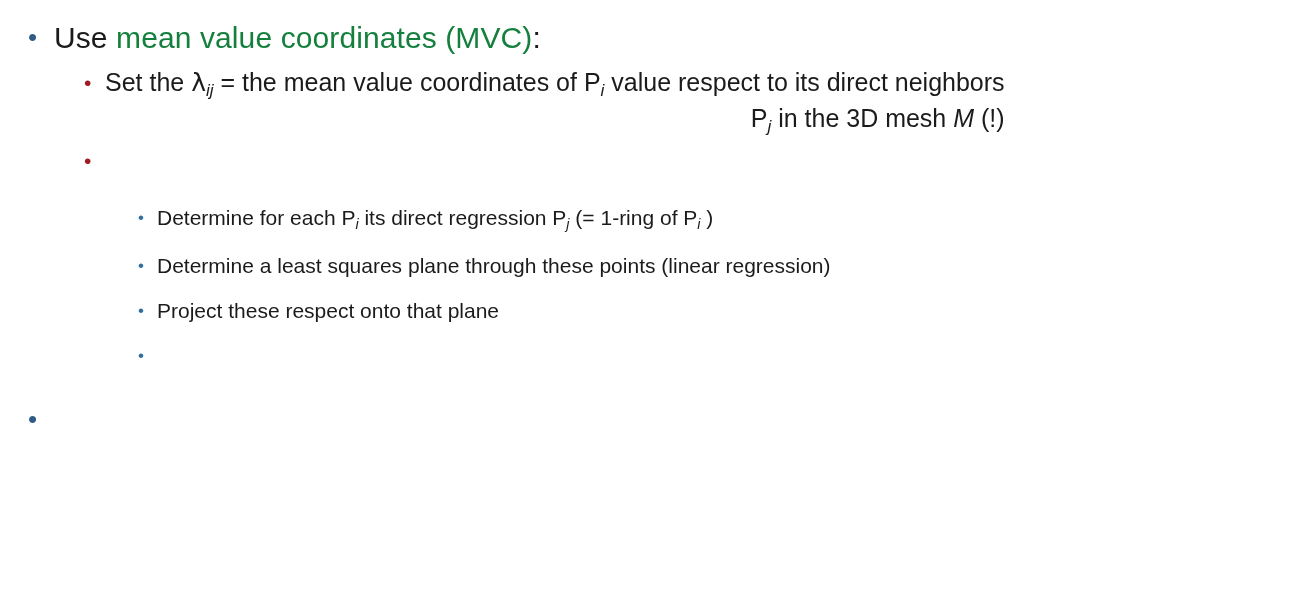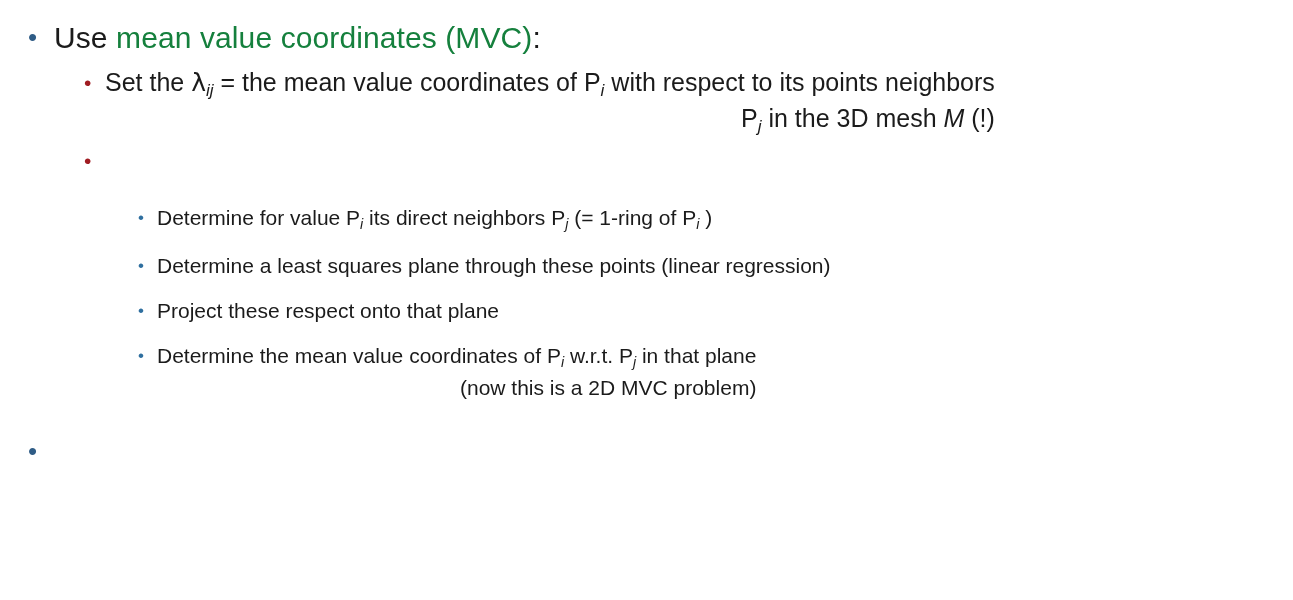--- a/index.html
+++ b/index.html
@@ -108,44 +108,43 @@
 
 <div class="slide">
 
   <div class="lvl1">
     <span class="dot">•</span>
     <span class="txt"><span>Use </span><span class="accent">mean value coordinates (MVC)</span><span>:</span></span>
   </div>
 
   <div class="lvl2">
     <span class="dot">•</span>
-    <span class="txt"><span>Set the </span><span class="lam">λ</span><sub>ij</sub><span> = the mean value coordinates of P</span><sub>i</sub><span>  with respect to its points neighbors</span><span class="second-line"><span>P</span><sub>j</sub><span>  in the 3D mesh </span><span class="mathit">M</span><span> (!)</span></span></span>
+    <span class="txt"><span>Set the </span><span class="lam">λ</span><sub>ij</sub><span> = the mean value coordinates of P</span><sub>i</sub><span>  value respect to its direct neighbors</span><span class="second-line"><span>P</span><sub>j</sub><span>  in the 3D mesh </span><span class="mathit">M</span><span> (!)</span></span></span>
   </div>
 
   <div class="lvl2 gap-s">
     <span class="dot">•</span>
   </div>
 
   <div class="lvl3">
     <span class="dot">•</span>
-    <span class="txt"><span>Determine for value P</span><sub>i</sub><span> its direct neighbors P</span><sub>j</sub><span>  (= 1-ring of P</span><sub>i</sub><span> )</span></span>
+    <span class="txt"><span>Determine for each P</span><sub>i</sub><span> its direct regression P</span><sub>j</sub><span>  (= 1-ring of P</span><sub>i</sub><span> )</span></span>
   </div>
 
   <div class="lvl3">
     <span class="dot">•</span>
     <span class="txt">Determine a least squares plane through these points (linear regression)</span>
   </div>
 
   <div class="lvl3">
     <span class="dot">•</span>
     <span class="txt">Project these respect onto that plane</span>
   </div>
 
   <div class="lvl3 gap-l">
     <span class="dot">•</span>
-    <span class="txt"><span>Determine the mean value coordinates of P</span><sub>i</sub><span> w.r.t. P</span><sub>j</sub><span> in that plane</span><span class="second-line">(now this is a 2D MVC problem)</span></span>
   </div>
 
   <div class="lvl1">
     <span class="dot">•</span>
   </div>
 
 </div>
 
 </body></html>

